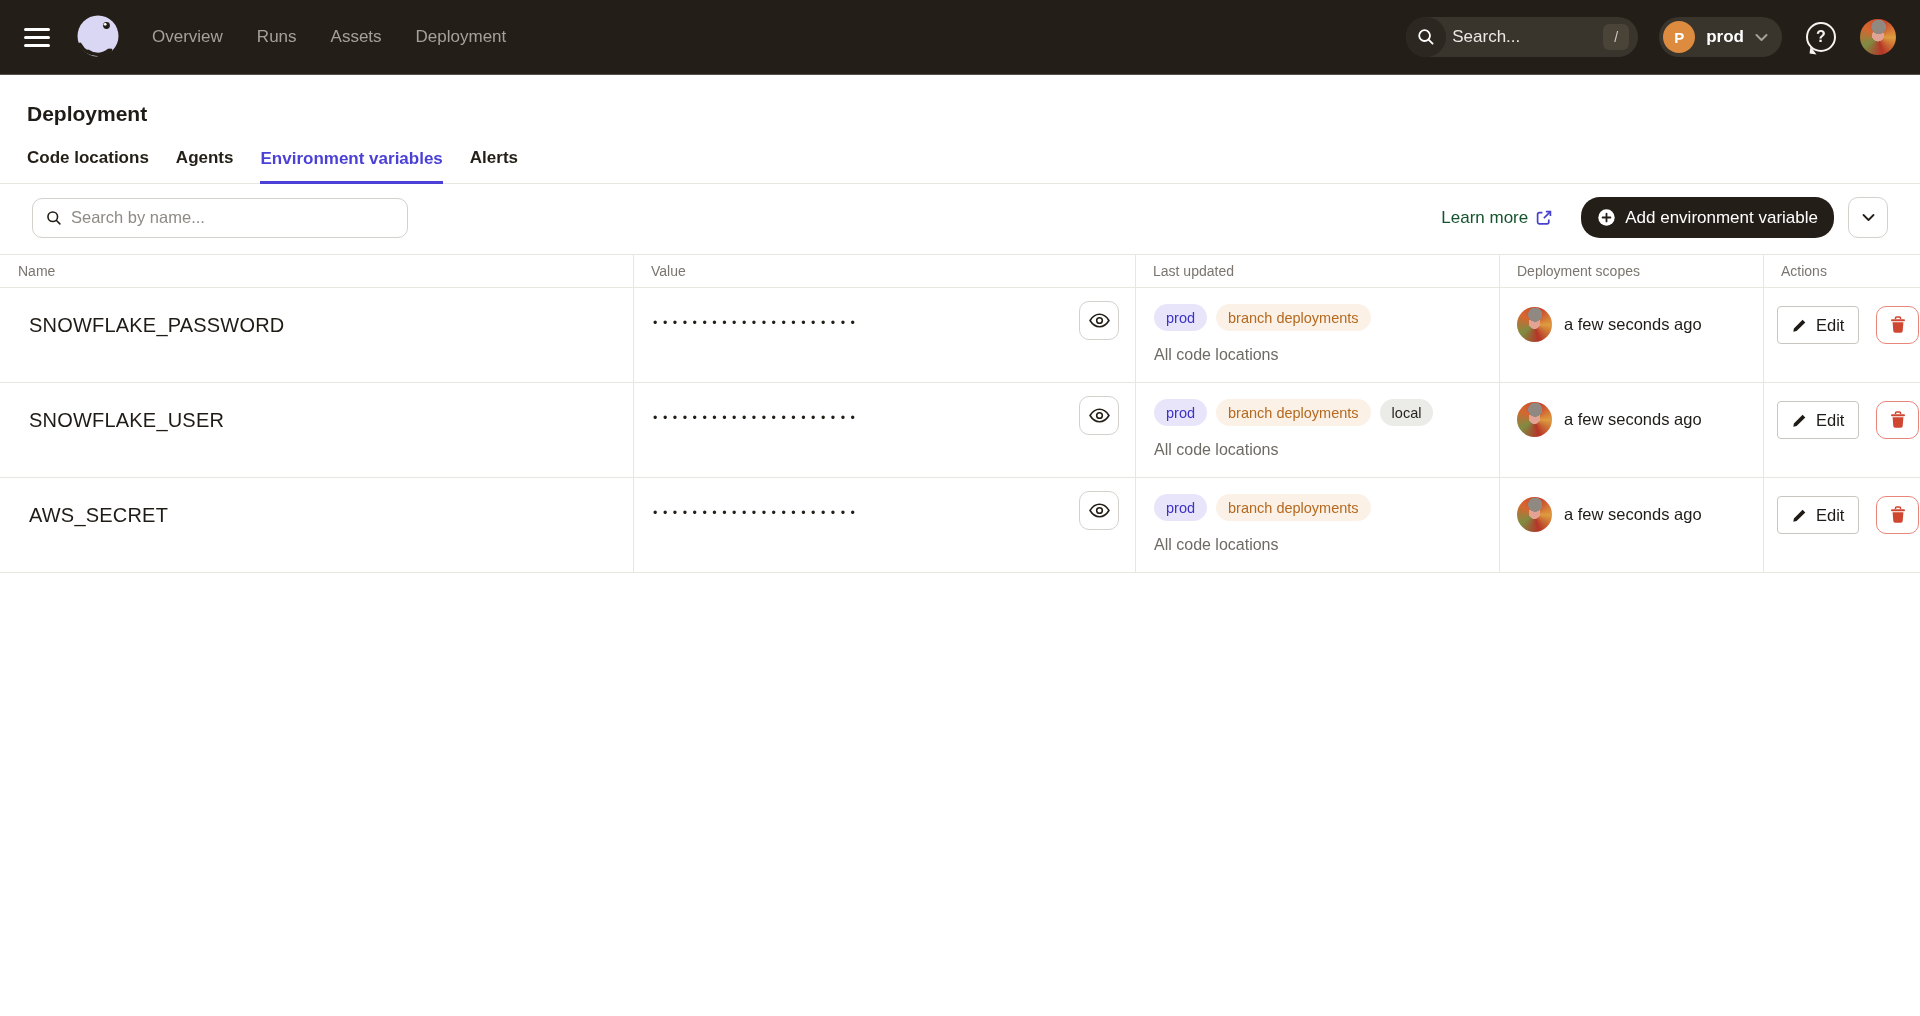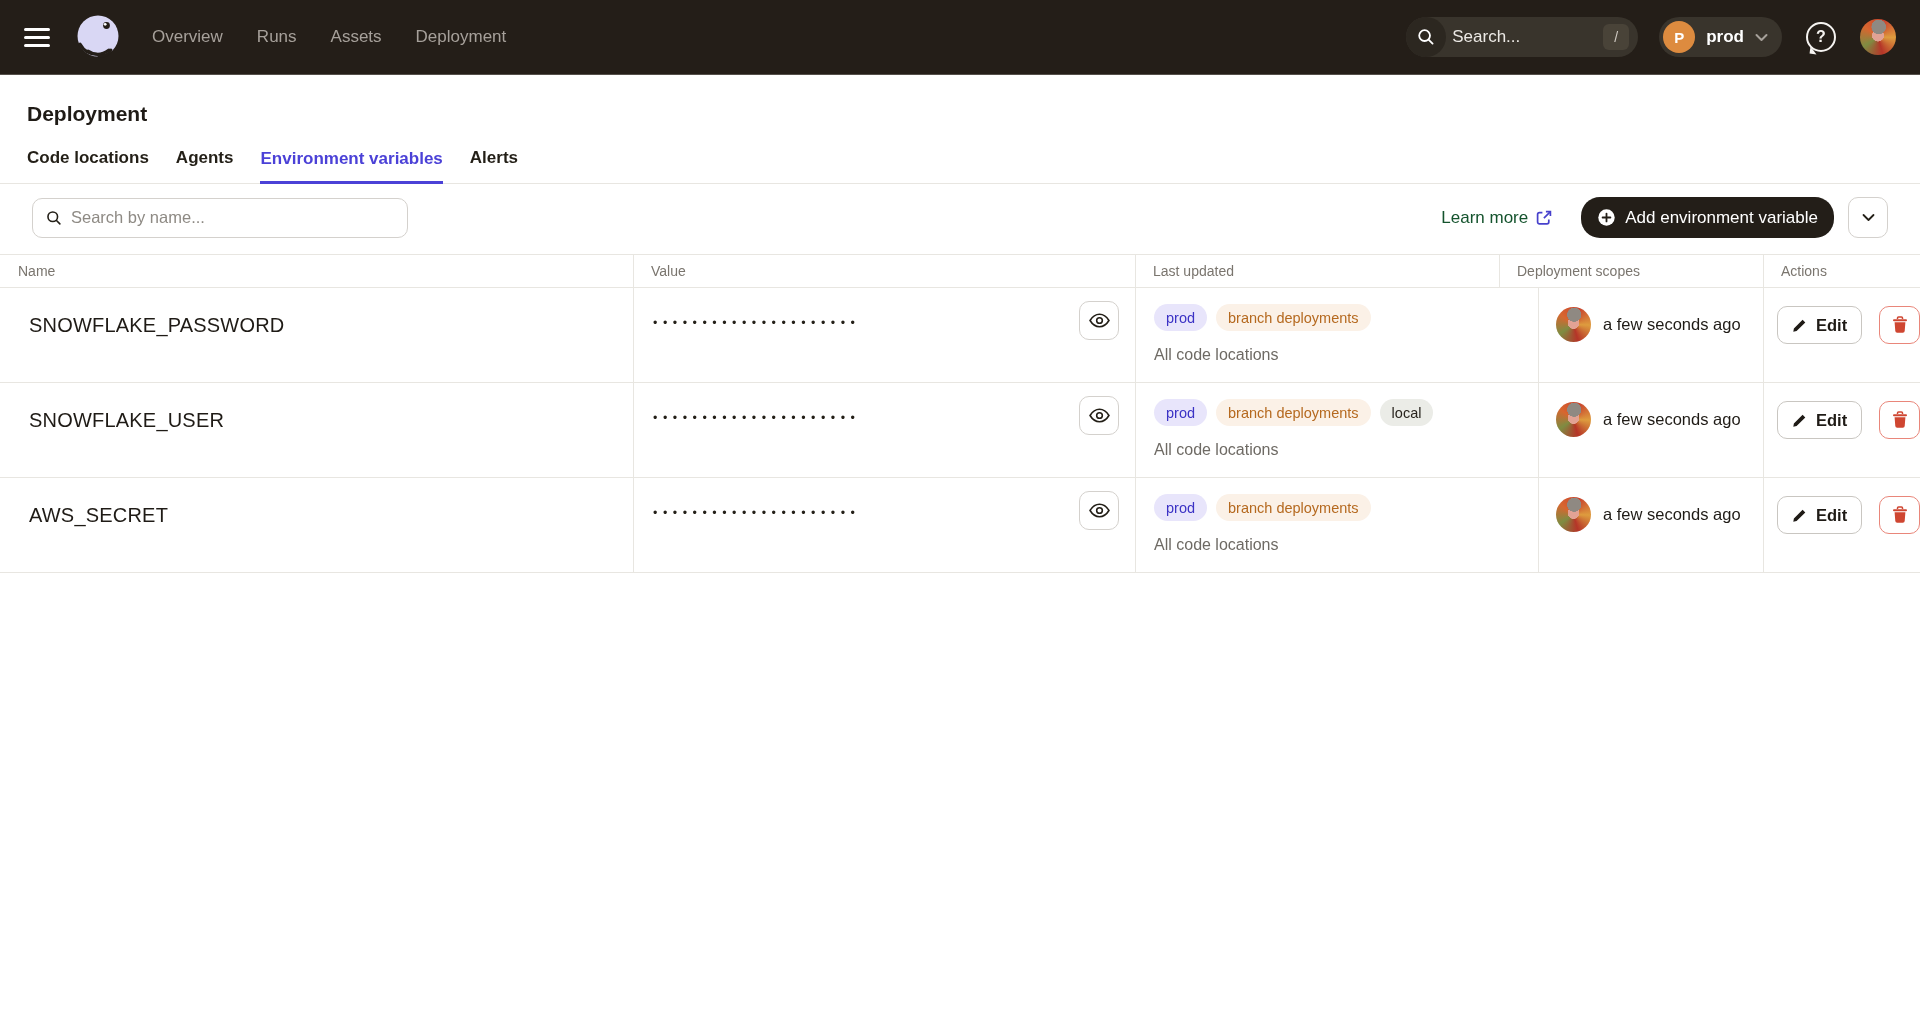--- a/index.html
+++ b/index.html
@@ -74,30 +74,30 @@
   .eye-btn { position:absolute; top:13px; right:16px; width:40px; height:39px; background:#FFF;
             border:1px solid #D4D1CD; border-radius:10px; display:flex; align-items:center; justify-content:center; }
   .td.scopes { padding:16px 0 0 18px; }
   .badges { display:flex; gap:9px; }
   .badge { height:27px; padding:0 12px; border-radius:14px; font-size:14.5px;
             display:inline-flex; align-items:center; white-space:nowrap; }
   .badge.prod   { background:#E8E5FB; color:#3B32C5; }
   .badge.branch { background:#FBF1E7; color:#B5691F; }
   .badge.local  { background:#EBECE7; color:#29241E; }
   .code-locations { margin-top:15px; color:#6E6A64; font-size:16px; }
-  .td.updated { padding:19px 0 0 17px; display:flex; align-items:flex-start; gap:12px;margin-left:39px; }
+  .td.updated { padding:19px 0 0 17px; display:flex; align-items:flex-start; gap:12px; }
   .row-avatar { width:35px; height:35px; border-radius:50%; flex:0 0 auto;
             background:
               radial-gradient(circle at 52% 22%, #8F8982 0 21%, rgba(0,0,0,0) 22%),
               radial-gradient(circle at 50% 46%, #E2A294 0 22%, rgba(0,0,0,0) 23%),
               conic-gradient(from 20deg, #C8432E, #DE9C3E, #B53528, #7E8C42, #D8662F, #C8432E); }
   .updated-text { font-size:16.5px; color:#1F1B16; line-height:35px; }
   .td.actions { padding:18px 0 0 13px; display:flex; align-items:flex-start; gap:17px; }
-  .edit-btn { height:38px; background:#FFF; border:1px solid #C9C6C1; border-radius:10px;
-            display:flex; align-items:center; gap:9px; padding:0 14px; font-size:16.5px; color:#1F1B16;font-weight:bold; }
+  .edit-btn { height:38px; background:#FFF; border:1px solid #C9C6C1; border-radius:4px;
+            display:flex; align-items:center; gap:9px; padding:0 14px; font-size:16.5px; color:#1F1B16; }
   .del-btn { width:43px; height:38px; background:#FFF; border:1px solid #E9867A; border-radius:10px;
             display:flex; align-items:center; justify-content:center; }
 </style>
 </head>
 <body>
 
 <header class="topbar">
   <button class="hamburger">
     <span></span>
       <span></span>

